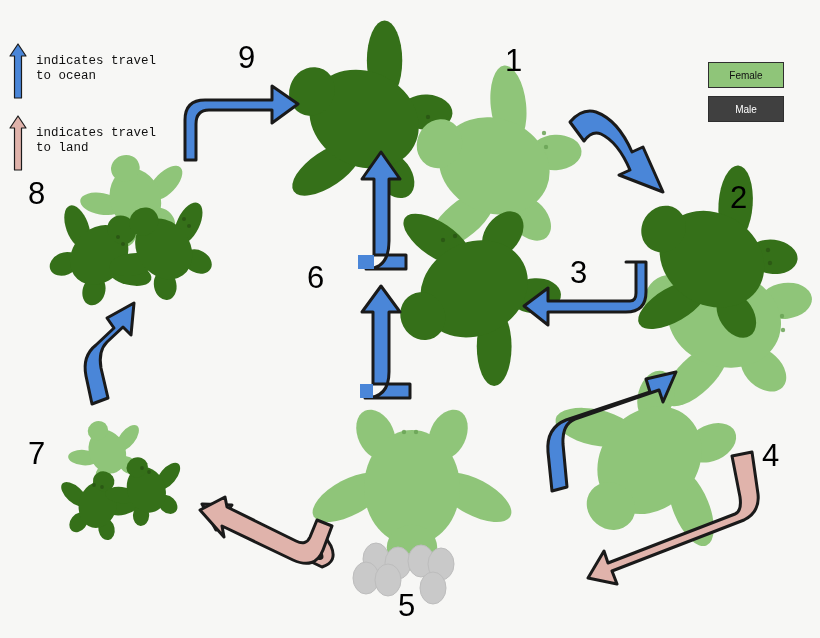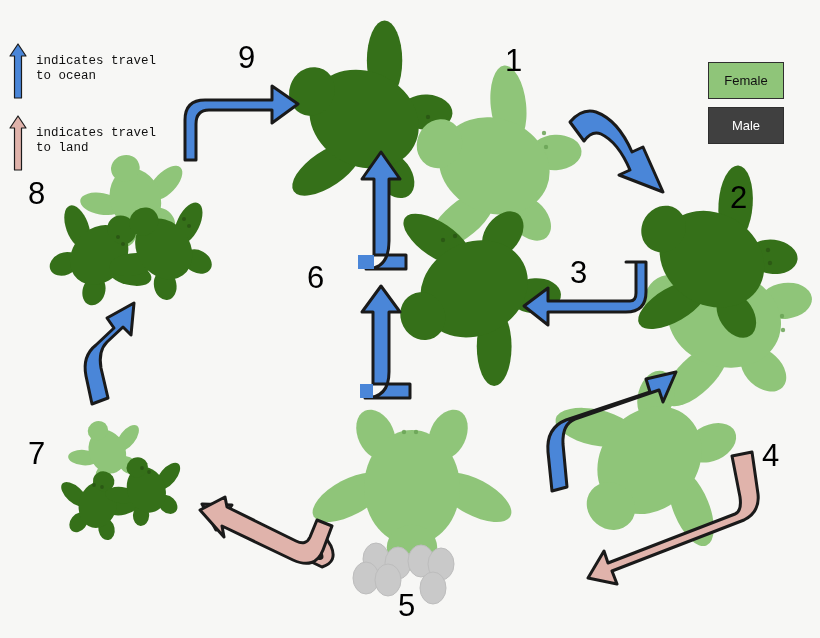--- a/index.html
+++ b/index.html
@@ -49,26 +49,26 @@
     white-space: pre-line;
   }
   
   .sex-legend {
     position: absolute;
     left: 708px;
     top: 62px;
   }
   .sex-box {
     width: 76px;
-    height: 37px;
+    height: 26px;
     border: 1px solid #2f2f2f;
     display: flex;
     align-items: center;
     justify-content: center;
-    font-size: 13px;
+    font-size: 10px;
     color: #111111;
     margin-bottom: 8px;
     box-sizing: border-box;
   }
   
   .stage-num {
     position: absolute;
     font-size: 31px;
     color: #000000;
     font-family: "Liberation Sans", sans-serif;

